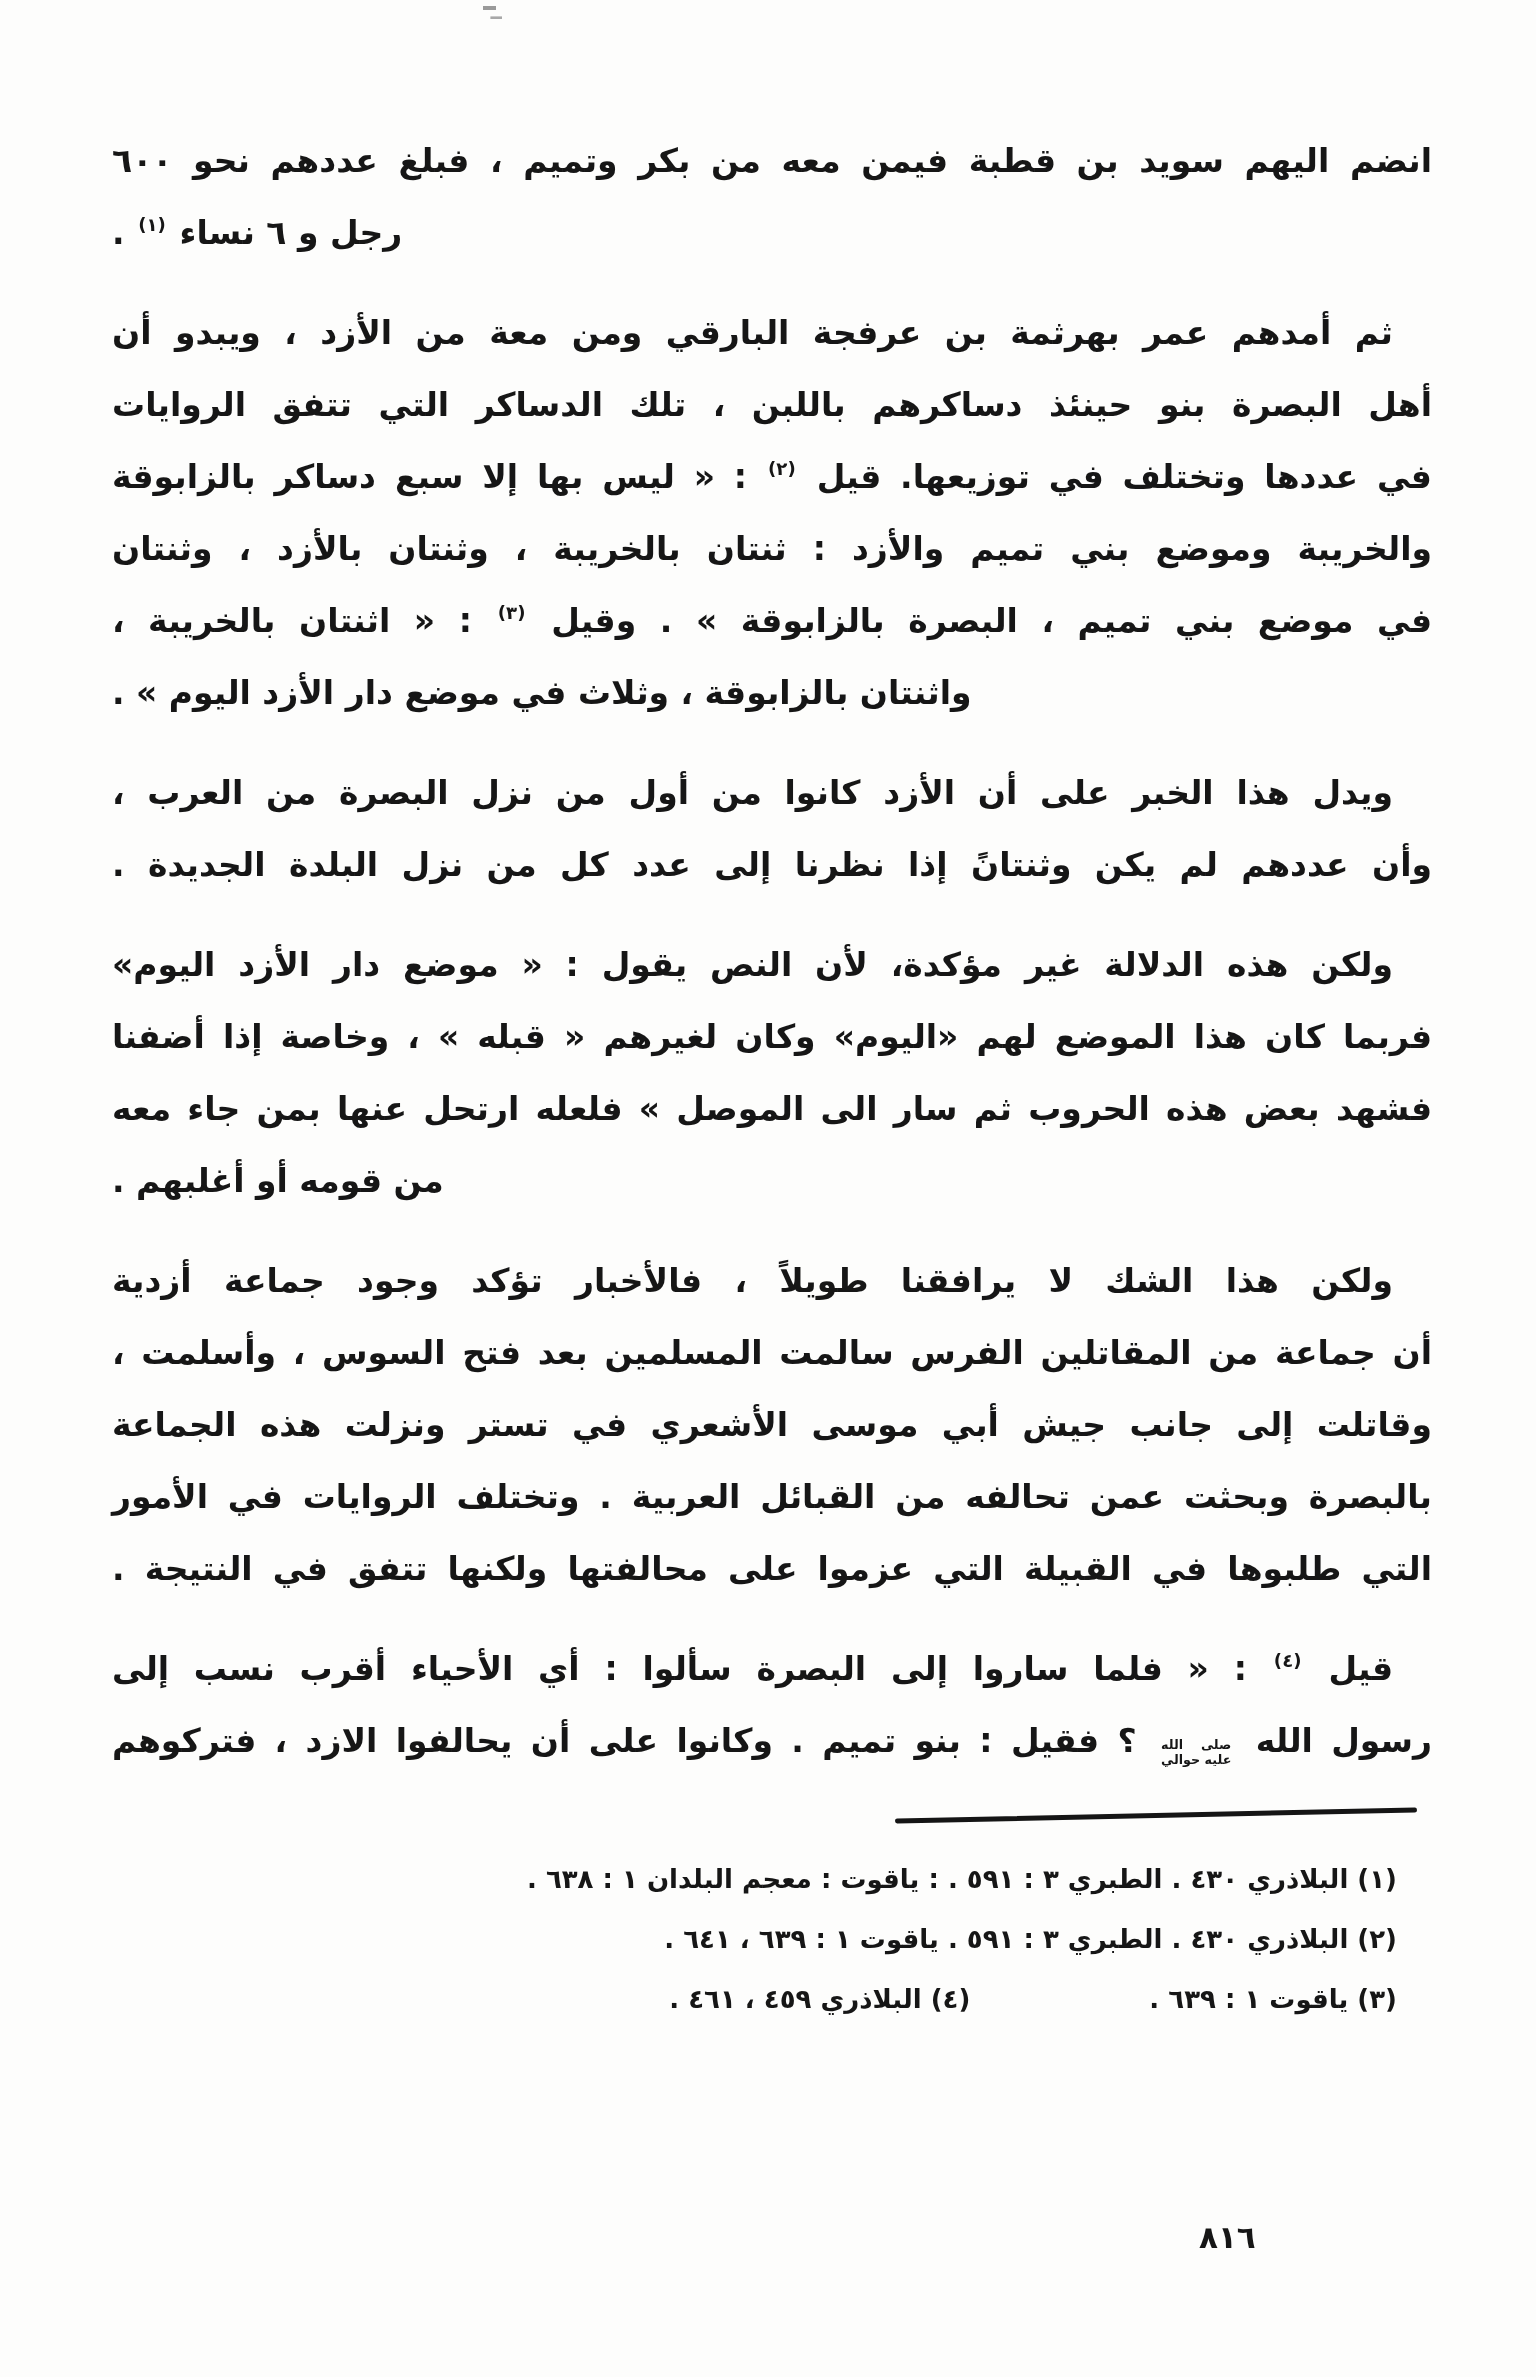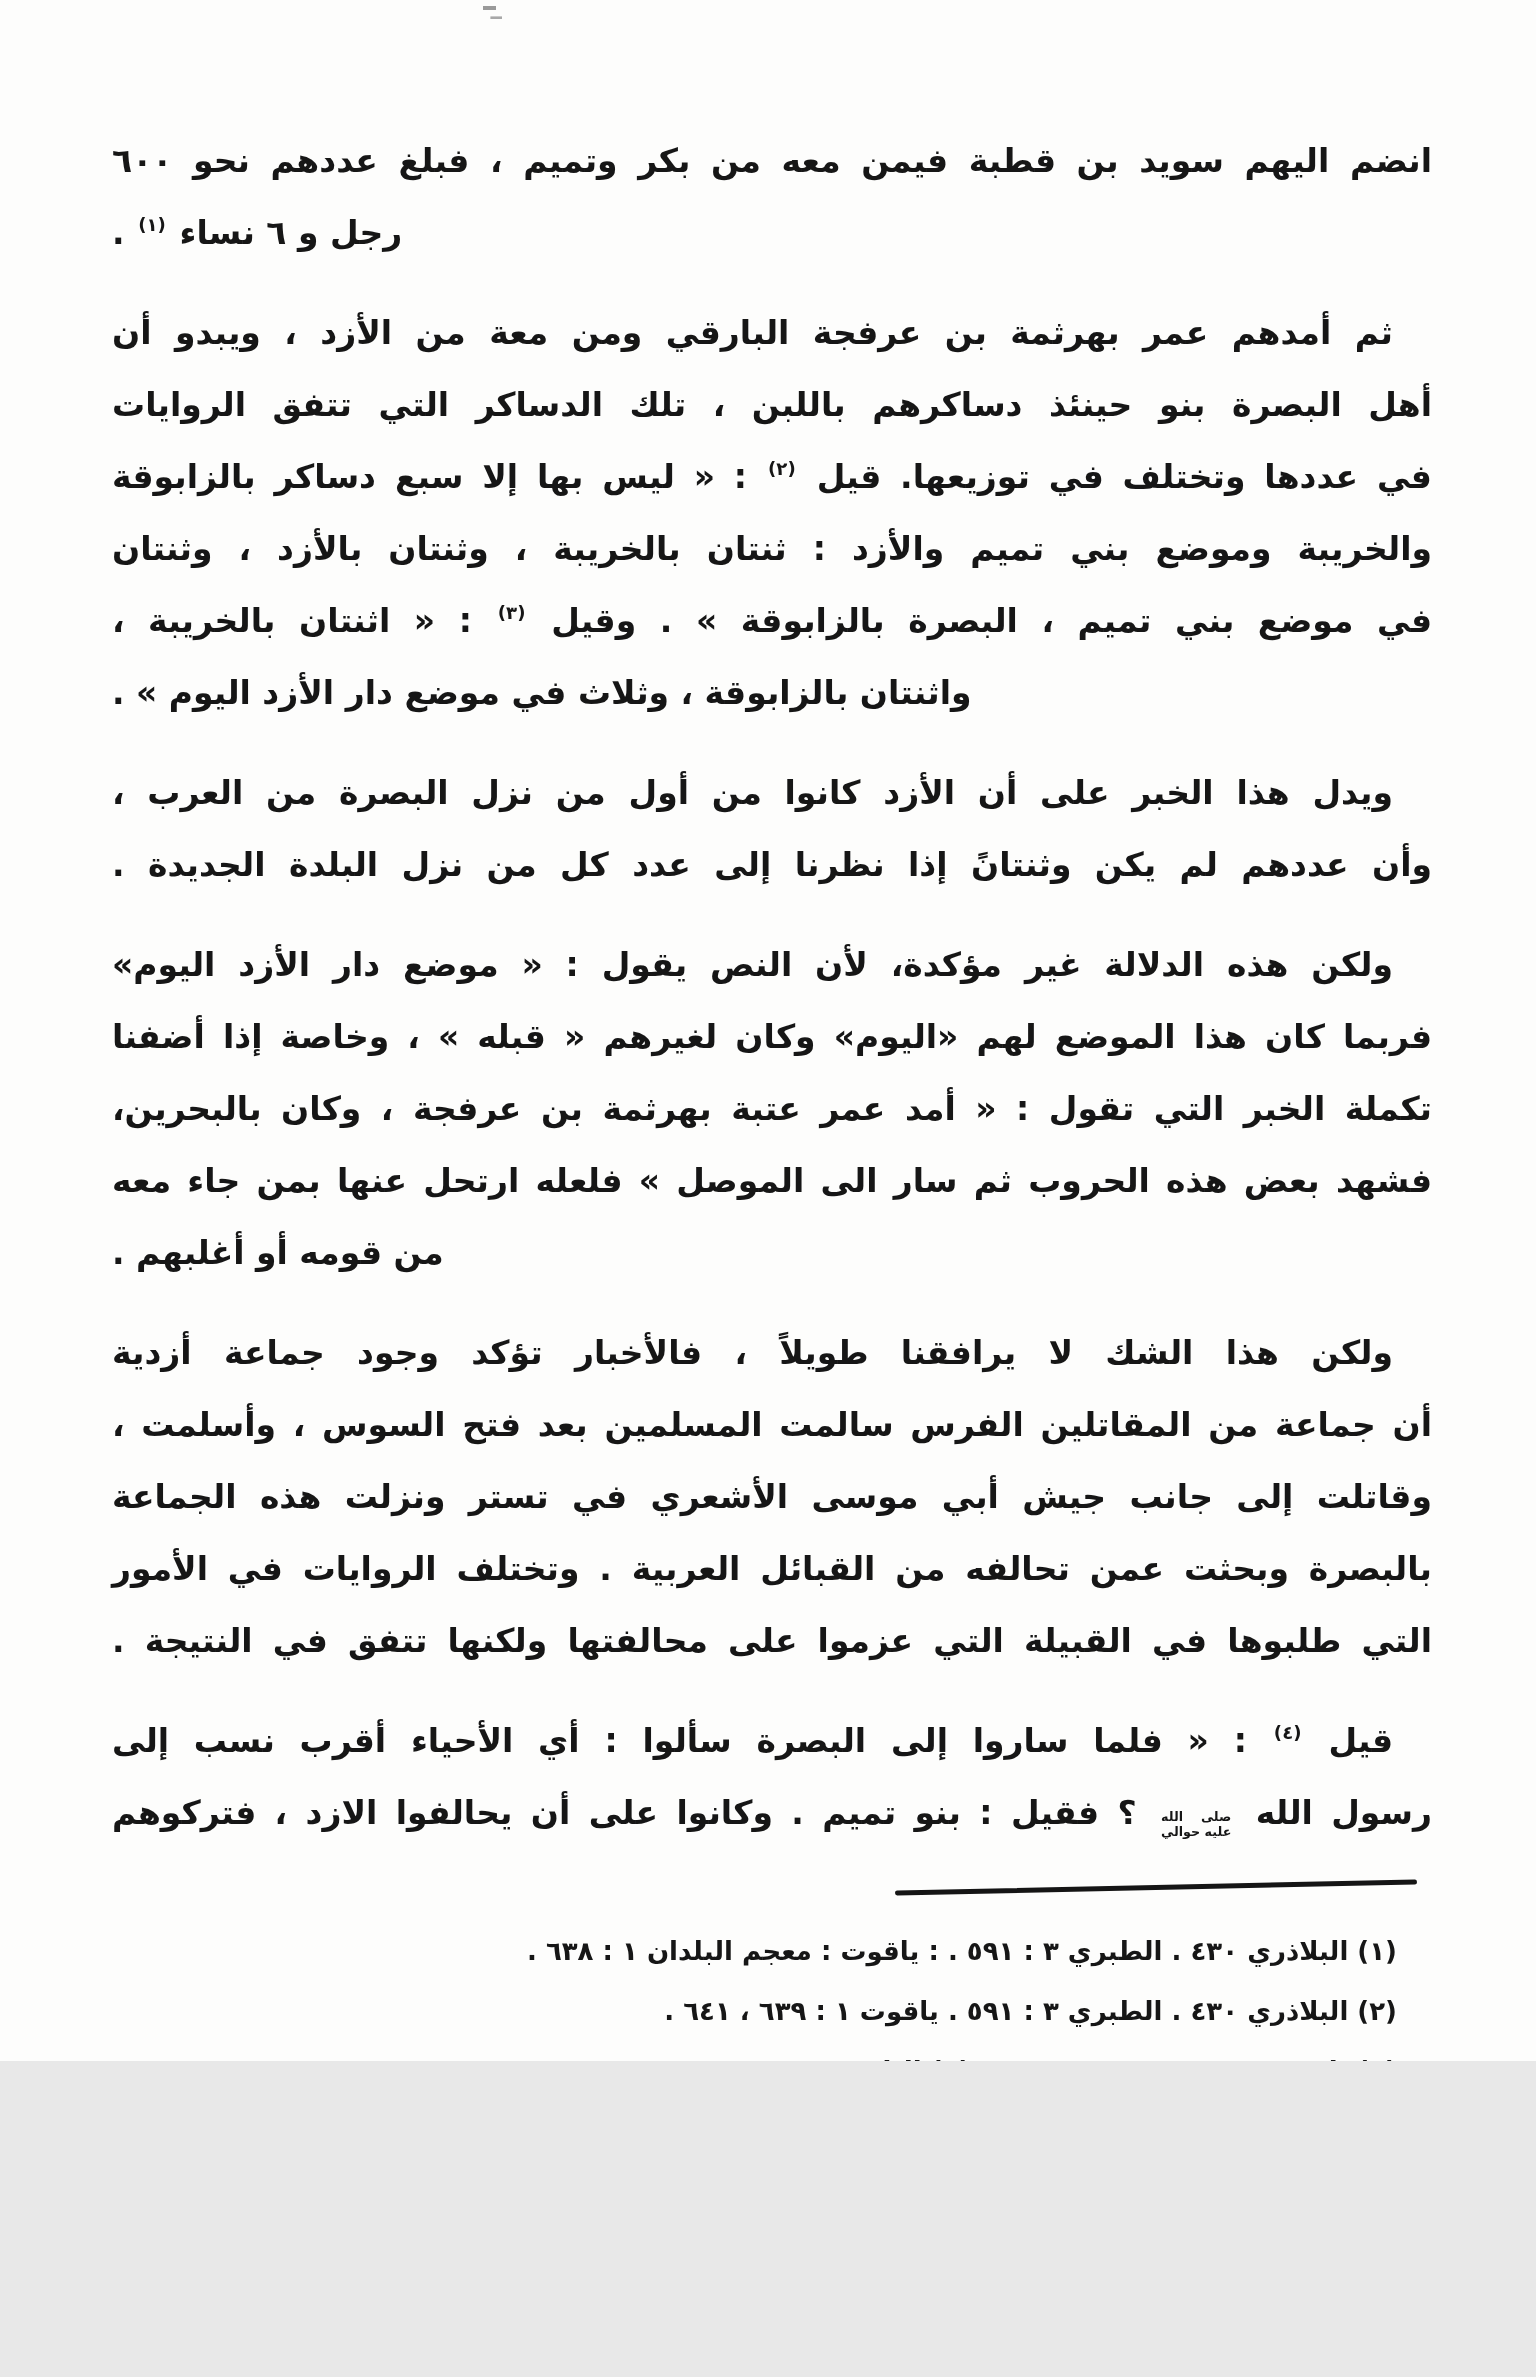--- a/index.html
+++ b/index.html
@@ -1,19 +1,19 @@
 <!DOCTYPE html>
 <html dir="rtl" lang="ar" style="font-size:12px"><head>
 <meta charset="utf-8">
 <style>
   html, body { margin: 0; padding: 0; background: #e8e8e8; }
   .page {
     position: relative;
     width: 1536px;
-    height: 2061px;
+    height: 2377px;
     margin: 0 auto;
     background: #fdfdfc;
     color: #161616;
     direction: rtl;
     font-family: "DejaVu Sans", sans-serif;
     font-weight: bold;
     overflow: hidden;
   }
   .scan-mark {
     position: absolute;
@@ -101,21 +101,20 @@
     </section>
 
     <section class="para">
       <div class="line j first">ويدل هذا الخبر على أن الأزد كانوا من أول من نزل البصرة من العرب ،</div>
       <div class="line j">وأن عددهم لم يكن وثنتانً إذا نظرنا إلى عدد كل من نزل البلدة الجديدة .</div>
     </section>
 
     <section class="para">
       <div class="line j first">ولكن هذه الدلالة غير مؤكدة، لأن النص يقول : « موضع دار الأزد اليوم»</div>
       <div class="line j">فربما كان هذا الموضع لهم «اليوم» وكان لغيرهم « قبله » ، وخاصة إذا أضفنا</div>
-      <div class="line j">تكملة الخبر التي تقول : « أمد عمر عتبة بهرثمة بن عرفجة ، وكان بالبحرين،</div>
       <div class="line j">فشهد بعض هذه الحروب ثم سار الى الموصل » فلعله ارتحل عنها بمن جاء معه</div>
       <div class="line i17">من قومه أو أغلبهم .</div>
     </section>
 
     <section class="para">
       <div class="line j first">ولكن هذا الشك لا يرافقنا طويلاً ، فالأخبار تؤكد وجود جماعة أزدية</div>
       <div class="line j">أن جماعة من المقاتلين الفرس سالمت المسلمين بعد فتح السوس ، وأسلمت ،</div>
       <div class="line j">وقاتلت إلى جانب جيش أبي موسى الأشعري في تستر ونزلت هذه الجماعة</div>
       <div class="line j">بالبصرة وبحثت عمن تحالفه من القبائل العربية . وتختلف الروايات في الأمور</div>
       <div class="line j">التي طلبوها في القبيلة التي عزموا على محالفتها ولكنها تتفق في النتيجة .</div>

